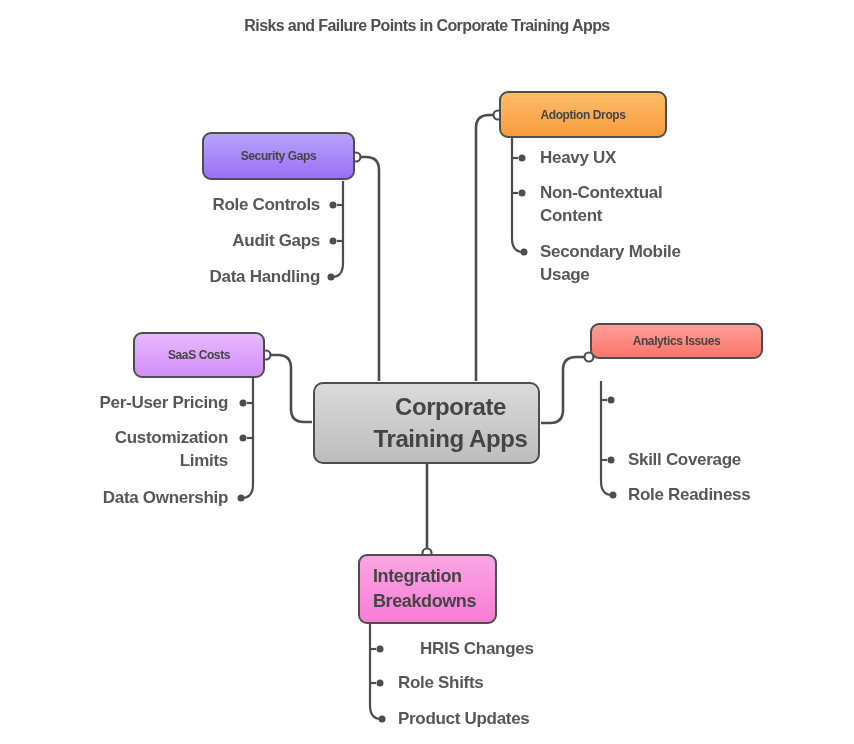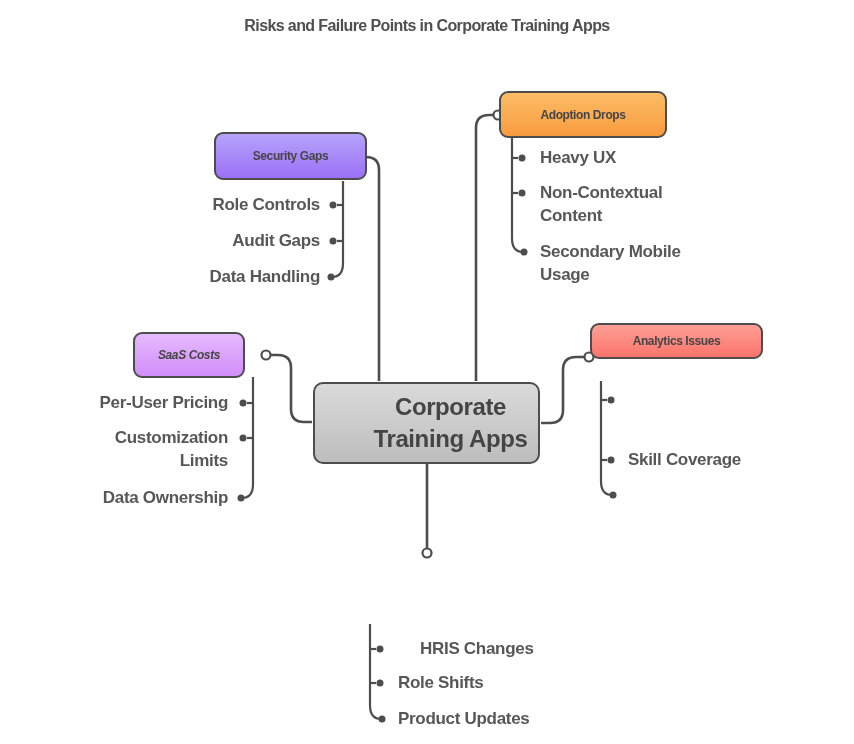--- a/index.html
+++ b/index.html
@@ -87,48 +87,52 @@
     <circle class="port" cx="589" cy="357" r="4.5"></circle>
     <circle class="port" cx="427" cy="553" r="4.5"></circle>
   </svg>
 
   <div class="title">Risks and Failure Points in Corporate Training Apps</div>
 
   <div class="node center-node" style="left: 313px; top: 382px; width: 227px; height: 82px; background: linear-gradient(rgb(218, 218, 218) 0%, rgb(189, 189, 189) 100%); padding-left: 48px;">
     <div class="inner">Corporate Training Apps</div>
   </div>
 
-  <div class="node branch-node" style="left: 202px; top: 132px; width: 153px; height: 48px; background: linear-gradient(rgb(181, 163, 250) 0%, rgb(155, 112, 246) 100%); margin-left: 12px;">
+  <div class="node branch-node" style="left: 202px; top: 132px; width: 153px; height: 48px; background: linear-gradient(rgb(181, 163, 250) 0%, rgb(155, 112, 246) 100%);">
     <div>Security Gaps</div>
   </div>
 
   <div class="node branch-node" style="left: 499px; top: 91px; width: 168px; height: 47px; background: linear-gradient(rgb(252, 188, 103) 0%, rgb(248, 156, 61) 100%);">
     <div>Adoption Drops</div>
   </div>
 
-  <div class="node branch-node" style="left: 133px; top: 332px; width: 112px; height: 46px; background: linear-gradient(rgb(229, 186, 253) 0%, rgb(210, 141, 250) 100%); font-style: italic;">
+  <div class="node branch-node" style="left: 133px; top: 332px; width: 132px; height: 46px; background: linear-gradient(rgb(229, 186, 253) 0%, rgb(210, 141, 250) 100%);">
     <div>SaaS Costs</div>
   </div>
 
   <div class="node branch-node" style="left: 590px; top: 323px; width: 173px; height: 36px; background: linear-gradient(rgb(253, 159, 150) 0%, rgb(251, 116, 107) 100%);">
     <div>Analytics Issues</div>
   </div>
 
+  <div class="node branch-node node-integration" style="left: 358px; top: 554px; width: 139px; height: 70px; background: linear-gradient(rgb(251, 165, 228) 0%, rgb(248, 124, 212) 100%);">
+    <div class="inner">Integration Breakdowns</div>
+  </div>
 
   <div class="child r" style="right:534px;top:193px;">Role Controls</div>
   <div class="child r" style="right:534px;top:229px;">Audit Gaps</div>
   <div class="child r" style="right:534px;top:265px;">Data Handling</div>
 
   <div class="child" style="left:540px;top:146px;">Heavy UX</div>
   <div class="child wrap" style="left:540px;top:181px;width:150px;">Non-Contextual Content</div>
   <div class="child r" style="right:626px;top:391px;">Per-User Pricing</div>
 
   <div class="child wrap" style="left:540px;top:240px;width:168px;">Secondary Mobile Usage</div>
   <div class="child r wrap" style="right:626px;top:426px;width:126px;">Customization Limits</div>
   <div class="child r" style="right:626px;top:486px;">Data Ownership</div>
 
   <div class="child" style="left:628px;top:448px;">Skill Coverage</div>
+  <div class="child" style="left:628px;top:483px;">Role Readiness</div>
 
   <div class="child" style="left:420px;top:637px;">HRIS Changes</div>
   <div class="child" style="left:398px;top:671px;">Role Shifts</div>
   <div class="child" style="left:398px;top:707px;">Product Updates</div>
 
 </div>
 
 </body></html>

